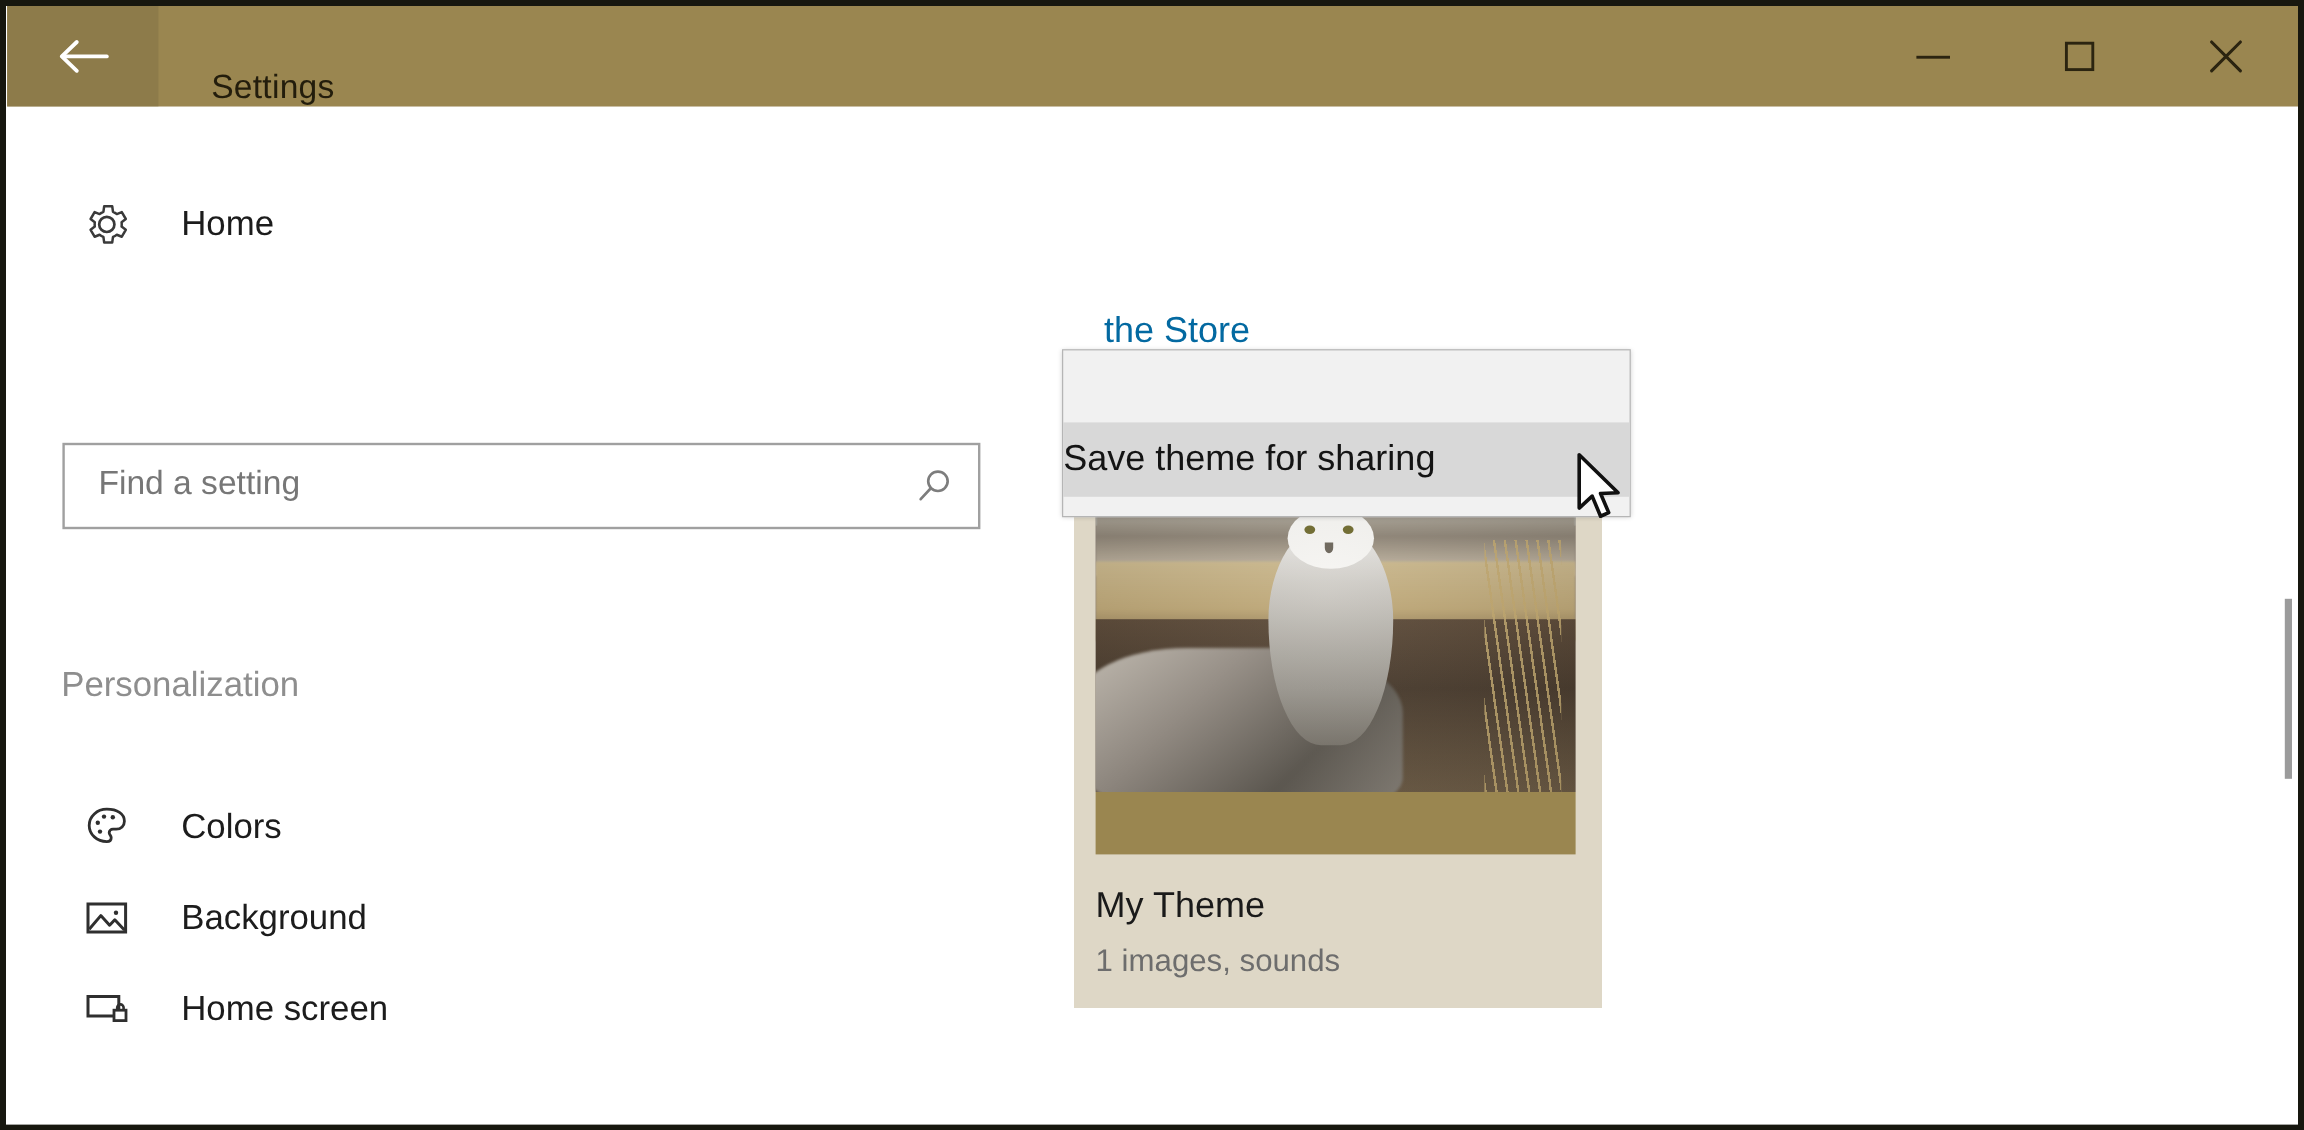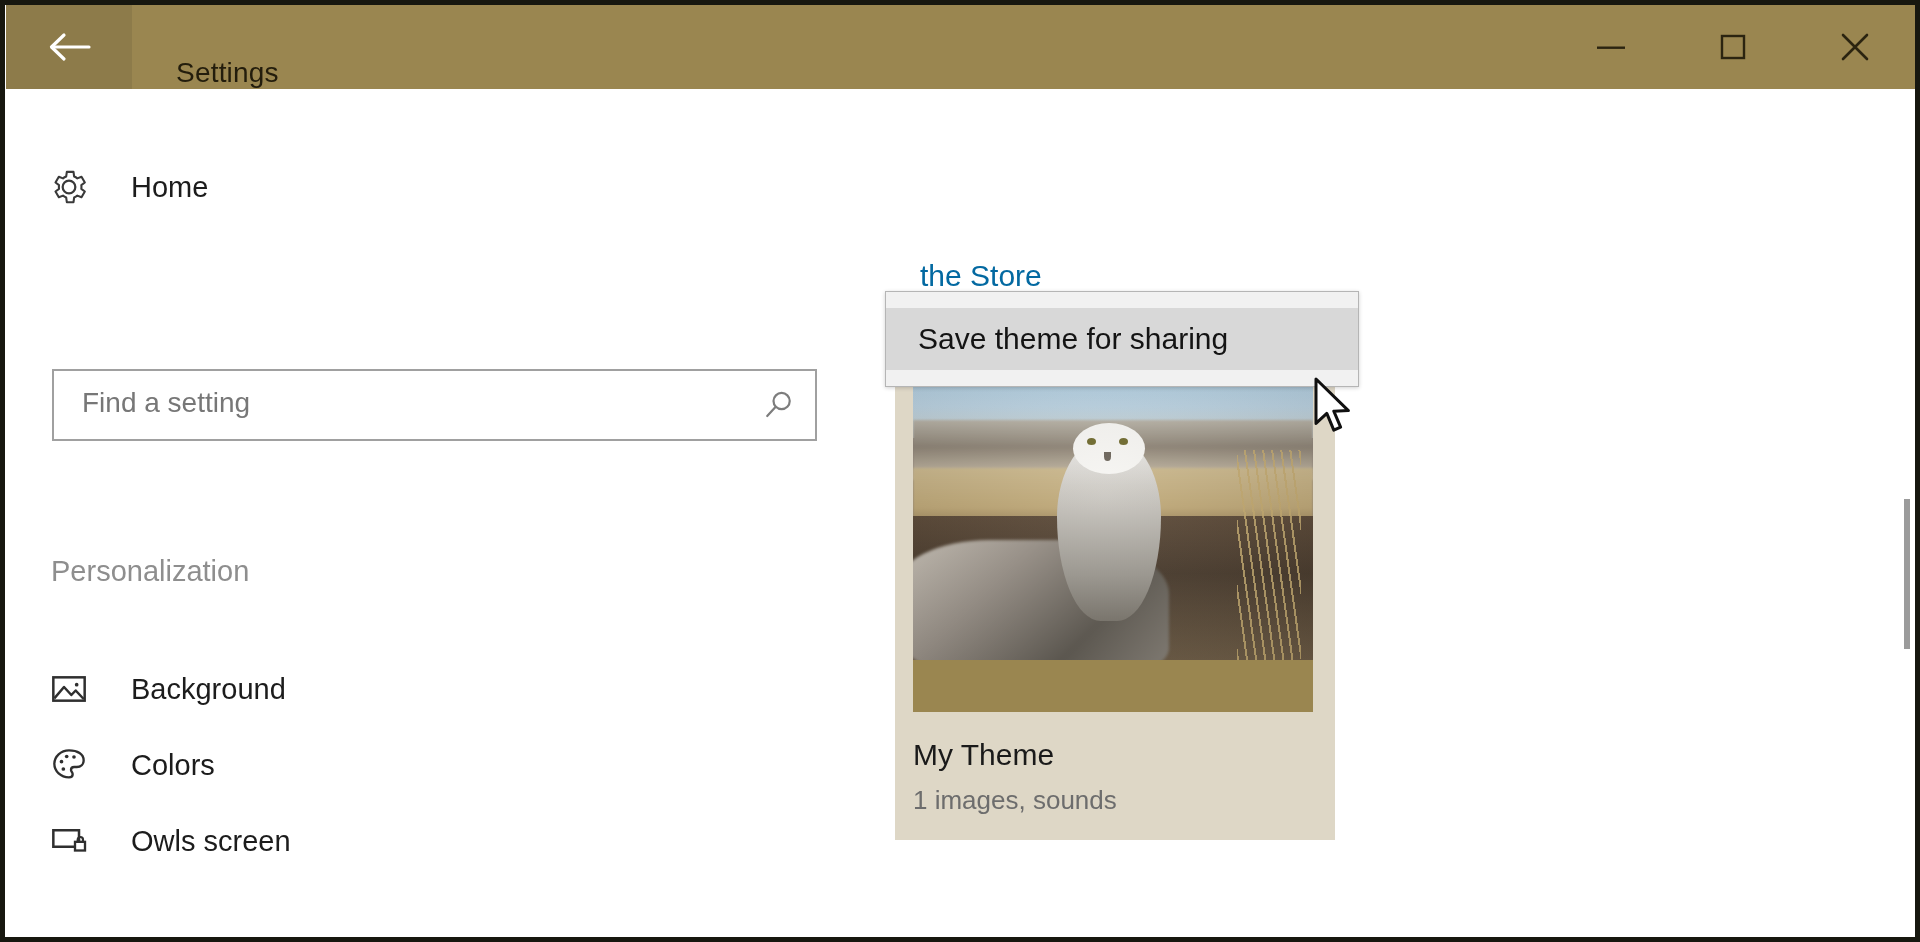--- a/index.html
+++ b/index.html
@@ -74,21 +74,21 @@
   .sidebar {
     position: absolute;
     left: 0; top: 0;
     width: 880px; height: 100%;
     background: #ffffff;
   }
   .nav-row {
     display: flex;
     align-items: center;
     height: 76px;
-    padding-left: 44px;
+    padding-left: 64px;
     cursor: pointer;
     text-align: center;
   }
   .nav-icon {
     width: 52px;
     display: flex;
     align-items: center;
     justify-content: flex-start;
     flex: none;
   }
@@ -268,26 +268,26 @@
     background: #f1f1f1;
     border: 1px solid #b5b5b5;
     padding: 16px 0 16px 0;
     box-shadow: 0 1px 4px rgba(0,0,0,.18);
     z-index: 40;
   }
   .menu-item {
     height: 62px;
     display: flex;
     align-items: center;
-    padding-left: 32px;
     font-size: 30px;
     color: #141414;
     cursor: pointer;
     background: transparent;
     white-space: nowrap;
+    margin-top: 44px;
   }
   .menu-item.hovered { background: #d8d8d8; }
 
   
   .cursor {
     position: absolute;
     left: 1307px; top: 288px;
     z-index: 60;
     pointer-events: none;
   }
@@ -371,54 +371,54 @@
               <circle cx="15" cy="10" r="6.2" stroke="#7d7d7d" stroke-width="1.7"></circle>
               <path d="M10.3 14.6 L4 21.4" stroke="#7d7d7d" stroke-width="1.7" stroke-linecap="round"></path>
             </svg>
           </span>
         </div>
       </div>
 
       <div class="section-label">Personalization</div>
 
       <div class="nav-list">
-
-        <div class="nav-row">
-          <span class="nav-icon">
-            <svg width="40" height="40" viewBox="0 0 24 24" fill="none">
-              <rect x="2.6" y="5" width="18.8" height="14" stroke="#2f2f2f" stroke-width="1.5"></rect>
-              <circle cx="16.6" cy="9.4" r="1.1" fill="#2f2f2f"></circle>
-              <path d="M3.2 17.6 L9 10.8 L13.4 15.6 L16 12.9 L20.8 18" stroke="#2f2f2f" stroke-width="1.5" stroke-linejoin="round" fill="none"></path>
-            </svg>
-          </span>
-          <span class="nav-label">Background</span>
-        </div>
 
         <div class="nav-row">
           <span class="nav-icon">
             <svg width="40" height="40" viewBox="0 0 24 24" fill="none">
               <path d="M12 3.2c-4.9 0-8.8 3.6-8.8 8.1 0 4.5 3.9 8.1 8.8 8.1 1.5 0 2.2-.9 2.2-1.9 0-.5-.2-.9-.5-1.3-.3-.4-.5-.8-.5-1.2 0-1 .8-1.8 1.9-1.8h1.6c2.4 0 4.1-1.7 4.1-4 0-3.7-3.6-6-8.8-6z" stroke="#2f2f2f" stroke-width="1.4" stroke-linejoin="round"></path>
               <circle cx="7.5" cy="10" r="1.1" fill="#2f2f2f"></circle>
               <circle cx="10.6" cy="6.9" r="1.1" fill="#2f2f2f"></circle>
               <circle cx="15" cy="7.2" r="1.1" fill="#2f2f2f"></circle>
               <circle cx="8.6" cy="14.4" r="1.1" fill="#2f2f2f"></circle>
             </svg>
           </span>
           <span class="nav-label">Colors</span>
         </div>
 
         <div class="nav-row">
           <span class="nav-icon">
             <svg width="40" height="40" viewBox="0 0 24 24" fill="none">
+              <rect x="2.6" y="5" width="18.8" height="14" stroke="#2f2f2f" stroke-width="1.5"></rect>
+              <circle cx="16.6" cy="9.4" r="1.1" fill="#2f2f2f"></circle>
+              <path d="M3.2 17.6 L9 10.8 L13.4 15.6 L16 12.9 L20.8 18" stroke="#2f2f2f" stroke-width="1.5" stroke-linejoin="round" fill="none"></path>
+            </svg>
+          </span>
+          <span class="nav-label">Background</span>
+        </div>
+
+        <div class="nav-row">
+          <span class="nav-icon">
+            <svg width="40" height="40" viewBox="0 0 24 24" fill="none">
               <path d="M2.6 5.6 H18 V15.4 H2.6 Z" stroke="#2f2f2f" stroke-width="1.5"></path>
               <rect x="15.6" y="12.5" width="6" height="5.2" fill="#ffffff" stroke="#2f2f2f" stroke-width="1.4"></rect>
               <path d="M17.2 12.6 v-1.4 a1.6 1.6 0 0 1 3.2 0 v1.4" stroke="#2f2f2f" stroke-width="1.3" fill="none"></path>
             </svg>
           </span>
-          <span class="nav-label">Owls screen</span>
+          <span class="nav-label">Home screen</span>
         </div>
 
       </div>
     </div>
 
     <div class="content">
 
 
       <div class="store-link">the Store</div>
 

